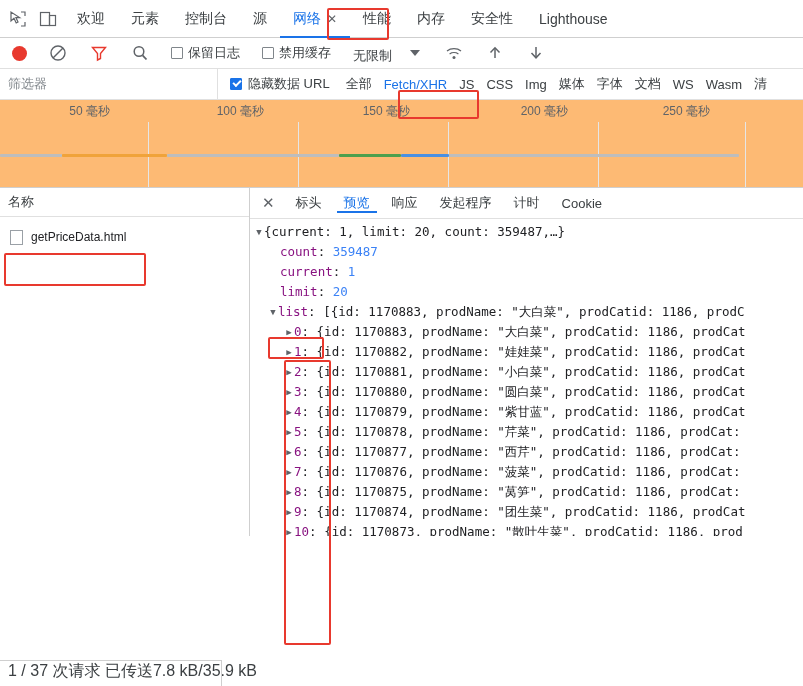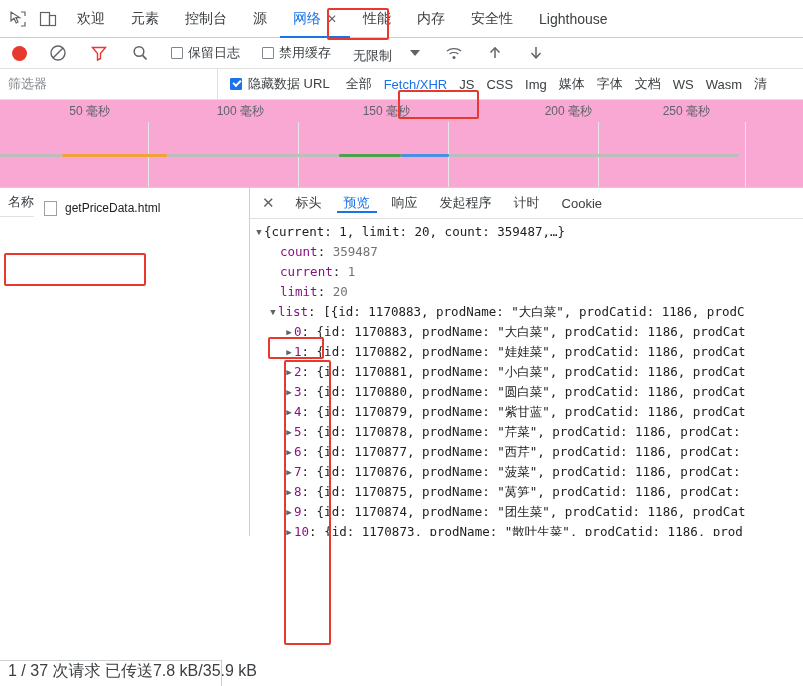--- a/index.html
+++ b/index.html
@@ -103,38 +103,38 @@
   .hide-urls { display:flex; align-items:center; gap:6px; padding: 0 10px 0 12px; white-space:nowrap; }
   .ftype { padding: 0 6px; white-space:nowrap; position:relative; }
   .ftype.sel { color:#1a73e8; }
   .ftypes { display:flex; align-items:center; }
 
   
   .timeline {
     height: 88px;
     border-bottom: 1px solid #cfcfcf;
     position: relative;
-    background: #f9a8d4;
+    background: #fdba74;
   }
   .tl-labels { position:relative; height: 22px; }
   .tl-label {
     position:absolute; top:3px; font-size:12px; color:#5f6368;
     transform: translateX(-100%);
     white-space:nowrap;
   }
   .tl-grid {
     position:absolute; top:22px; bottom:0; width:1px; background:#e6e6e6;
   }
   .bar { position:absolute; height: 3px; border-radius: 1px; }
 
   
   .lower { display:flex; height: 348px; }
   .left-panel {
     width: 250px; border-right: 1px solid #cfcfcf;
-    display:flex; flex-direction:row;
+    display:flex; flex-direction:column;
   }
   .lp-head {
     height: 29px; display:flex; align-items:center;
     padding-left: 8px; font-size: 13px; color:#3c4043;
     border-bottom: 1px solid #e0e0e0;
   }
   .req-row {
     height: 24px; display:flex; align-items:center; gap:8px;
     padding-left: 10px; font-size: 12px; color:#202124;
     margin-top: 8px;
@@ -168,21 +168,21 @@
   }
   .prow { height: 20px; display:flex; align-items:center; white-space:nowrap; }
   .arrow {
     display:inline-block; width: 10px; flex:none; color:#5f6368;
     text-align:center; font-size:9px;
   }
   .arrow.open::before { content:"\25BC"; }
   .arrow.closed::before { content:"\25B6"; }
   .k { color:#881280;text-align:right; }
   .ks { color:#202124; }
-  .num { color:#737373; }
+  .num { color:#3b82f6; }
   .dim { color:#202124; }
   .idx { color:#881280; }
 
   
   .statusbar {
     position:absolute; left:0; bottom:0; width: 222px; height: 26px;
     border-top: 1px solid #cfcfcf; border-right:1px solid #cfcfcf;
     display:flex; align-items:flex-start; padding-left:8px;
     font-size: 16px; color:#3c4043; background:#fff;
     white-space: nowrap;
@@ -308,21 +308,21 @@
     <span class="ftype">Wasm</span>
     <span class="ftype">清</span>
   </div>
 </div>
 
 <div class="timeline">
   <div class="tl-labels">
     <div class="tl-label" style="left:110px;">50 毫秒</div>
     <div class="tl-label" style="left:264px;">100 毫秒</div>
     <div class="tl-label" style="left:410px;">150 毫秒</div>
-    <div class="tl-label" style="left:592px;">200 毫秒</div>
+    <div class="tl-label" style="left:568px;">200 毫秒</div>
     <div class="tl-label" style="left:710px;">250 毫秒</div>
   </div>
   <div class="tl-grid" style="left:148px;"></div>
   <div class="tl-grid" style="left:298px;"></div>
   <div class="tl-grid" style="left:448px;"></div>
   <div class="tl-grid" style="left:598px;"></div>
   <div class="tl-grid" style="left:745px;"></div>
 
   <div class="bar" style="left:0px;width:62px;top:54px;background:#bdbdbd;"></div>
   <div class="bar" style="left:62px;width:105px;top:54px;background:#f0a33a;"></div>

